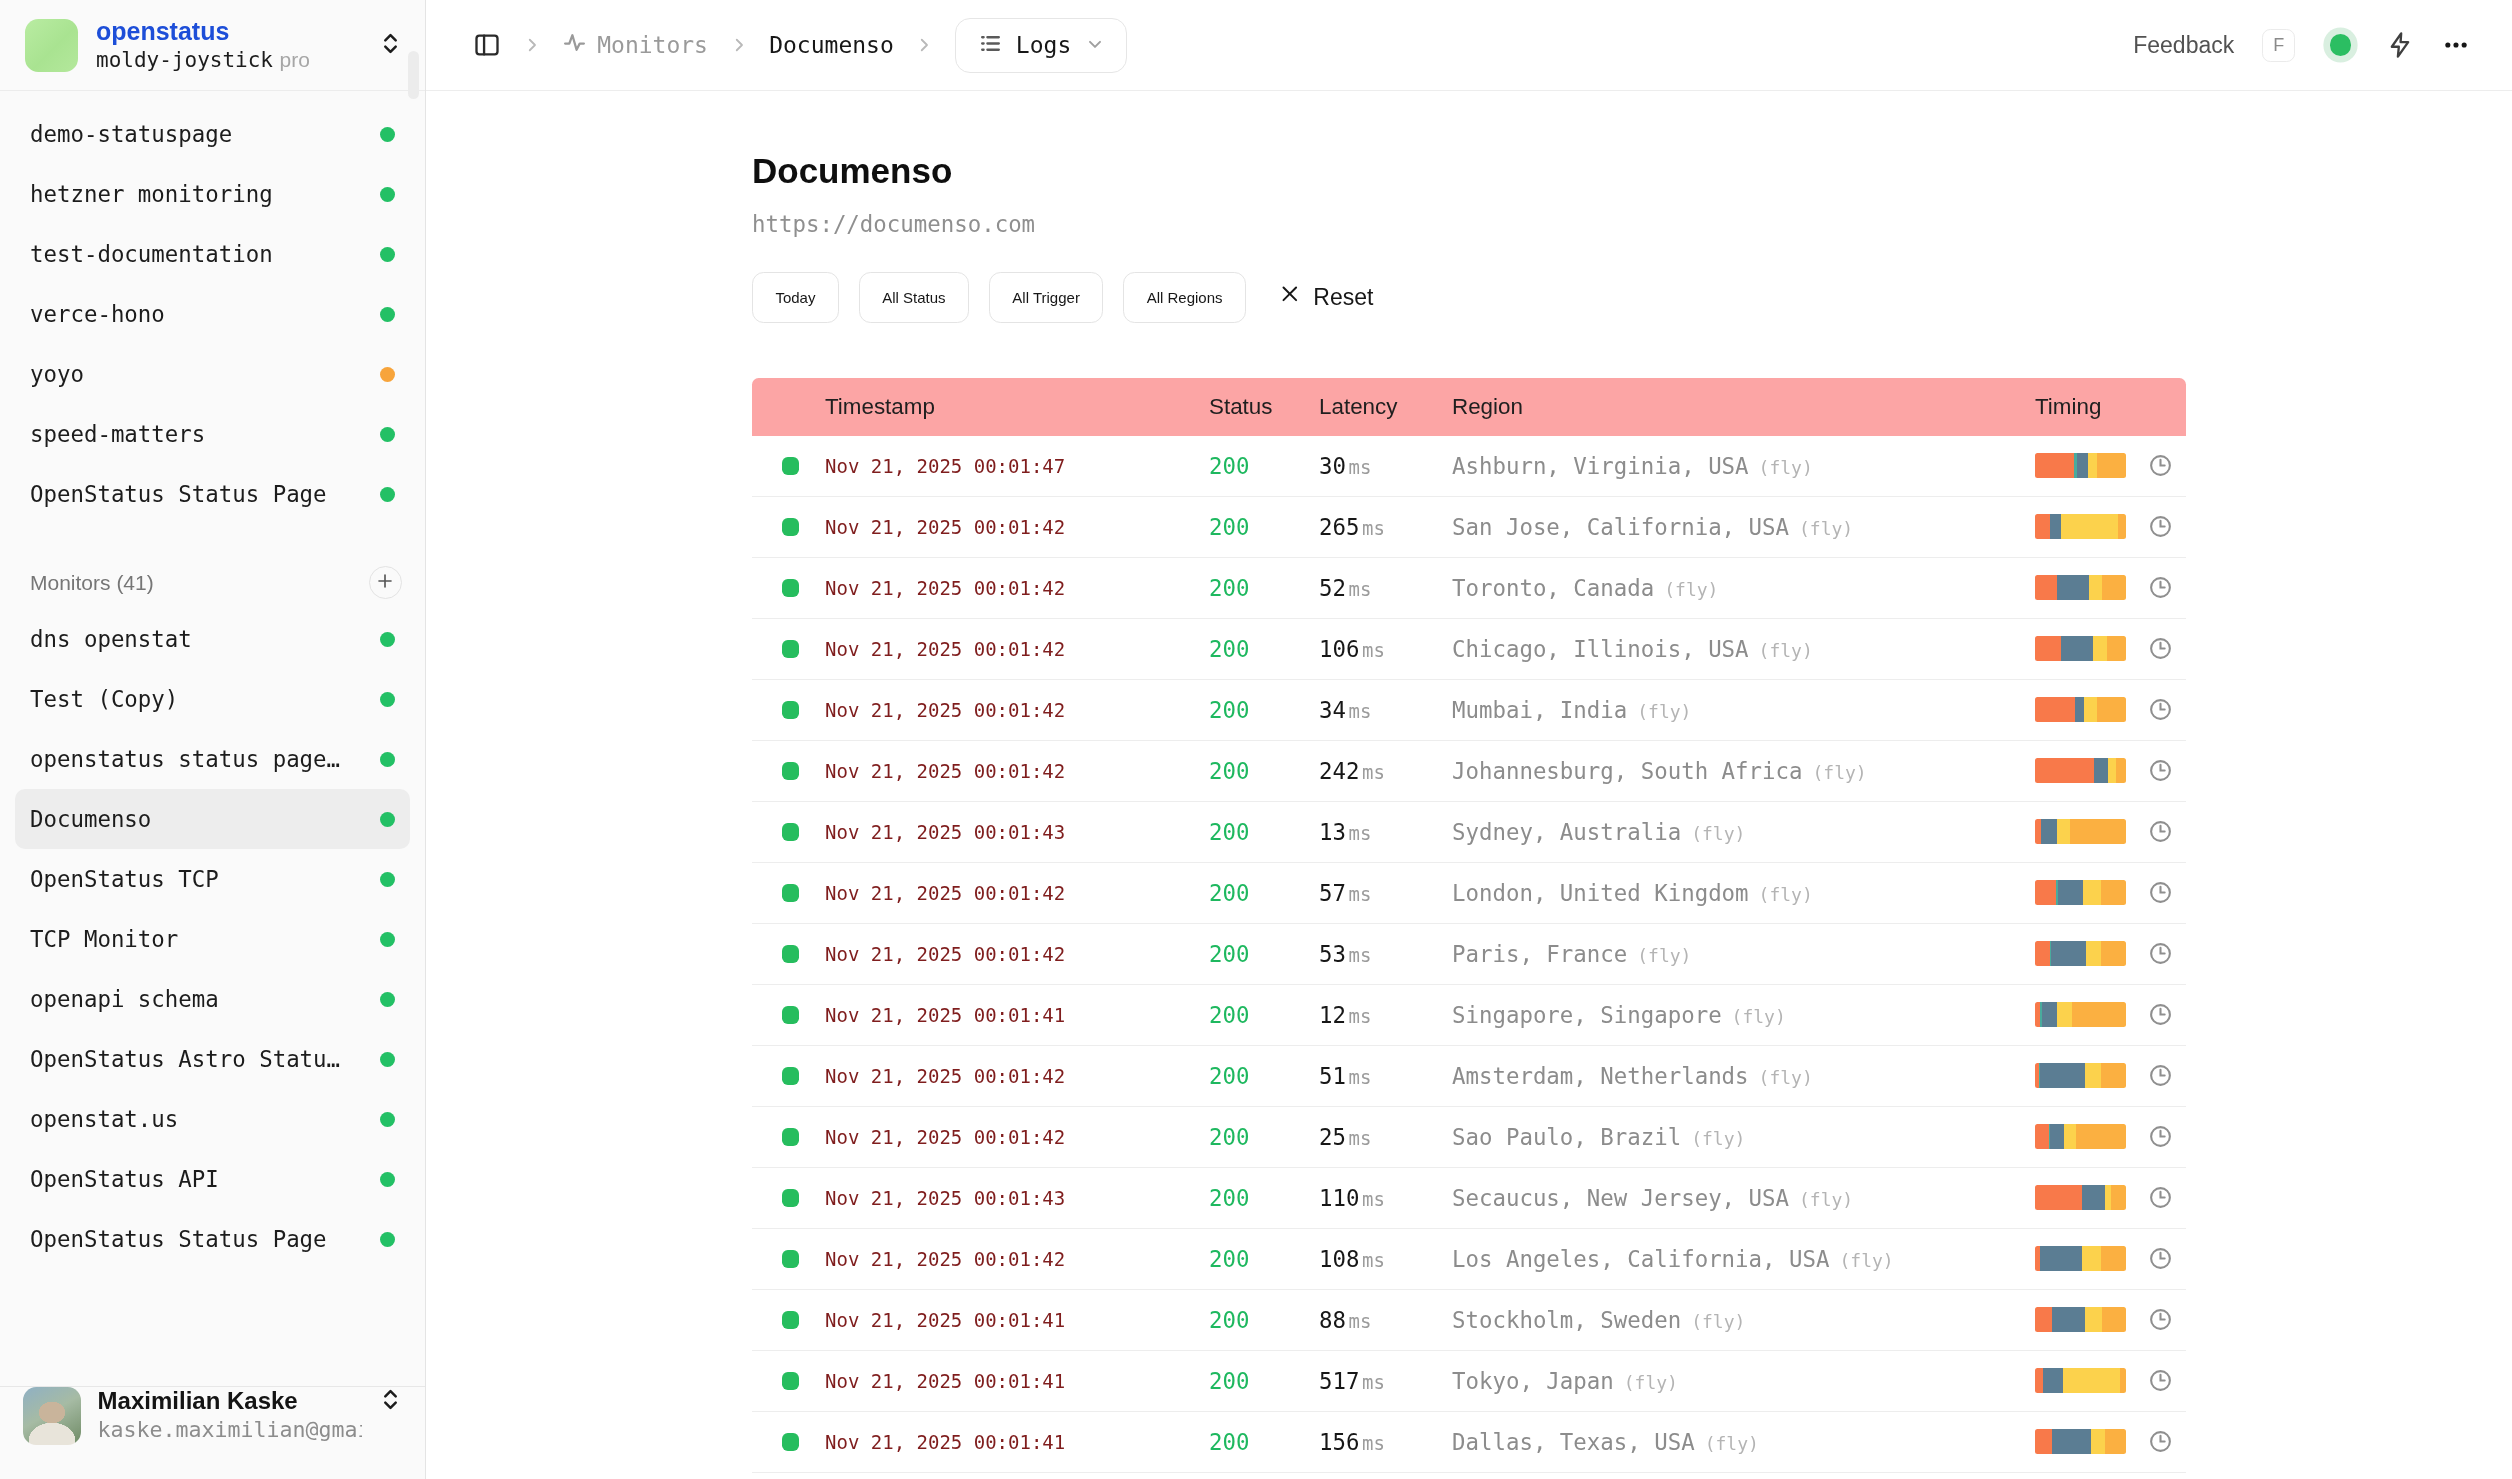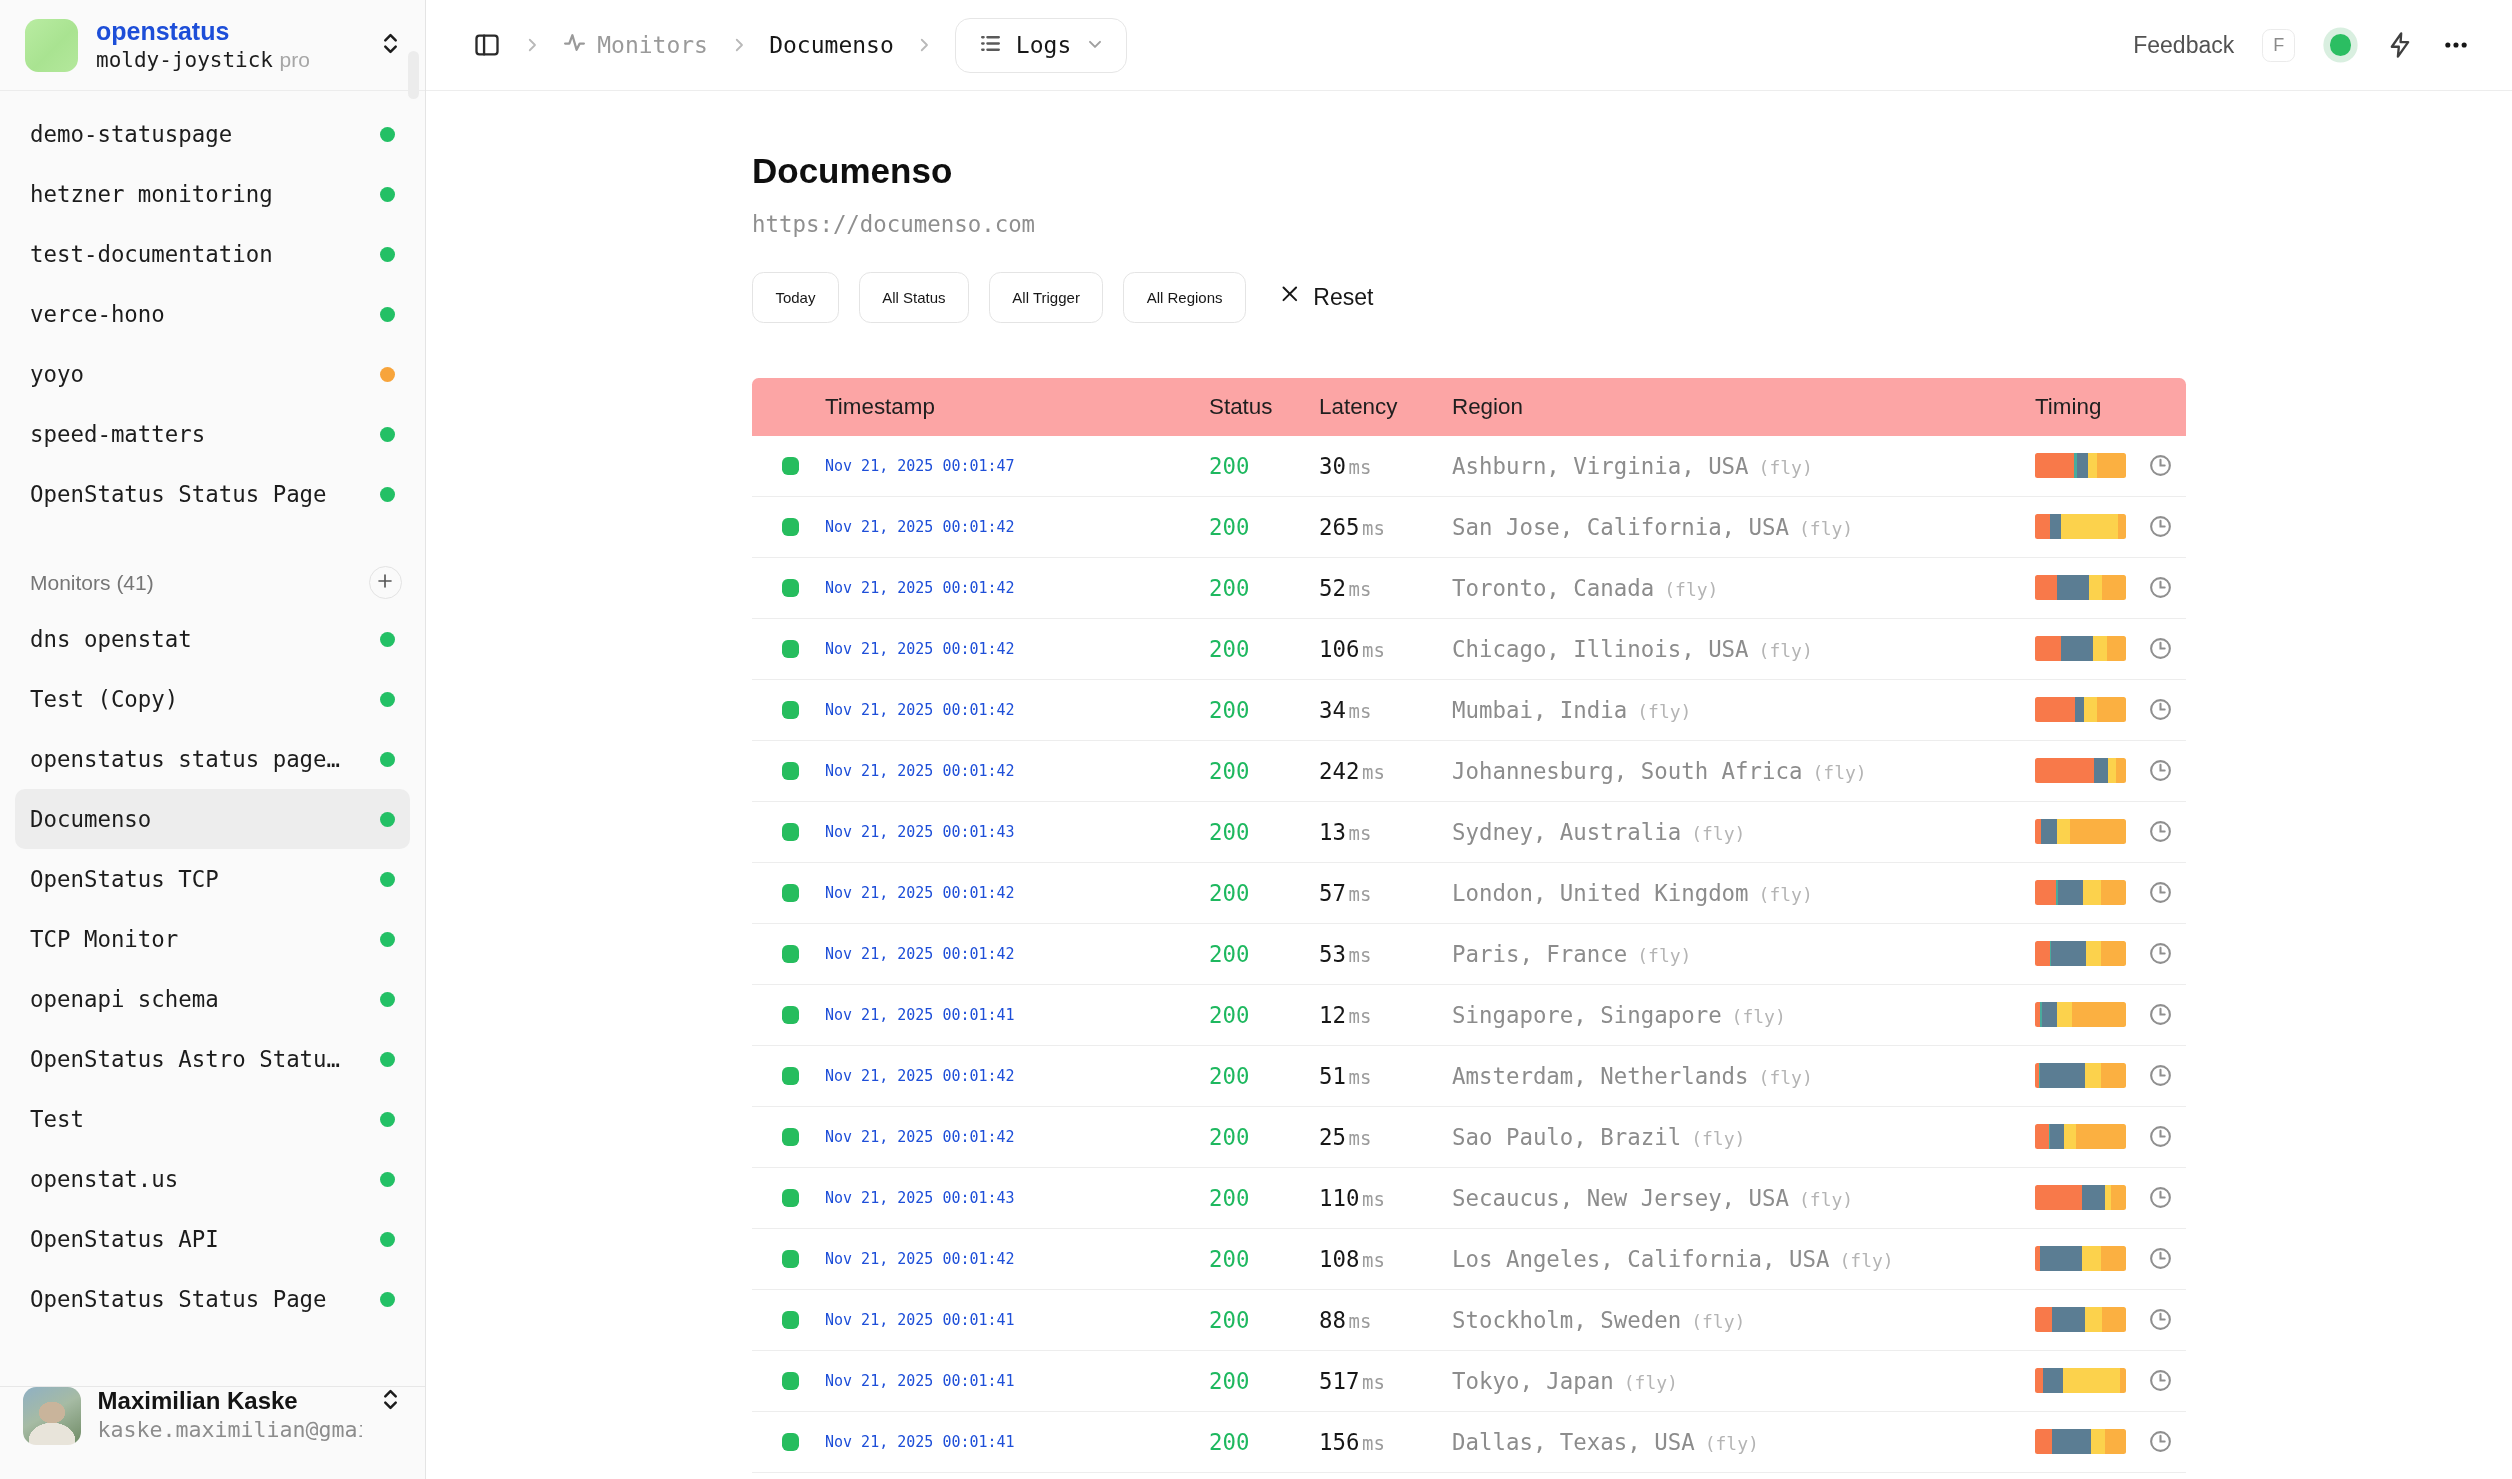--- a/index.html
+++ b/index.html
@@ -84,21 +84,21 @@
     font-size:23px; font-weight:500; color:#171717; cursor:pointer; }
 
   
   .table { margin-top:55px; }
   .thead, .trow { display:grid; grid-template-columns:73px 384px 110px 133px 583px 1fr;
     align-items:center; }
   .thead { height:58px; background:#fca5a5; border-radius:6.6px 6.6px 0 0; }
   .th { font-size:22.4px; font-weight:500; color:#1f1f1f; }
   .trow { height:61px; border-bottom:1.7px solid #ededed; cursor:pointer; }
   .sq { display:block; width:16.6px; height:18px; border-radius:5.8px; background:#26bd5e; margin-left:30px; }
-  .c-ts { font-family:"DejaVu Sans Mono", monospace; font-size:15px; color:#1d4ed8; white-space:nowrap; }
+  .c-ts { font-family:"DejaVu Sans Mono", monospace; font-size:19px; color:#7f1d1d; white-space:nowrap; }
   .c-st { font-family:"DejaVu Sans Mono", monospace; font-size:22.4px; color:#1eb85f; }
   .c-lat, .c-reg { font-family:"DejaVu Sans Mono", monospace; white-space:nowrap; overflow:hidden; }
   .c-lat .num { font-size:22.4px; color:#171717; }
   .c-lat .unit { font-size:19px; color:#9c9c9c; margin-left:2.5px; }
   .c-reg .rg { font-size:22.4px; color:#8c8c8c; }
   .c-reg .fly { font-size:18px; color:#b4b4b4; margin-left:10px; }
   .c-tim { display:flex; align-items:center; justify-content:space-between; padding-right:13.3px; }
   .bar { display:flex; width:91px; height:25px; border-radius:2.5px; overflow:hidden; }
   .bar span { display:block; height:100%; }
   .clock { flex:none; }
@@ -192,24 +192,20 @@
           <div class="nav-item">
             <span class="nav-label">TCP Monitor</span>
             <span class="dot up"></span>
           </div>
           <div class="nav-item">
             <span class="nav-label">openapi schema</span>
             <span class="dot up"></span>
           </div>
           <div class="nav-item">
             <span class="nav-label">OpenStatus Astro Statu…</span>
-            <span class="dot up"></span>
-          </div>
-          <div class="nav-item">
-            <span class="nav-label">Test</span>
             <span class="dot up"></span>
           </div>
           <div class="nav-item">
             <span class="nav-label">openstat.us</span>
             <span class="dot up"></span>
           </div>
           <div class="nav-item">
             <span class="nav-label">OpenStatus API</span>
             <span class="dot up"></span>
           </div>

